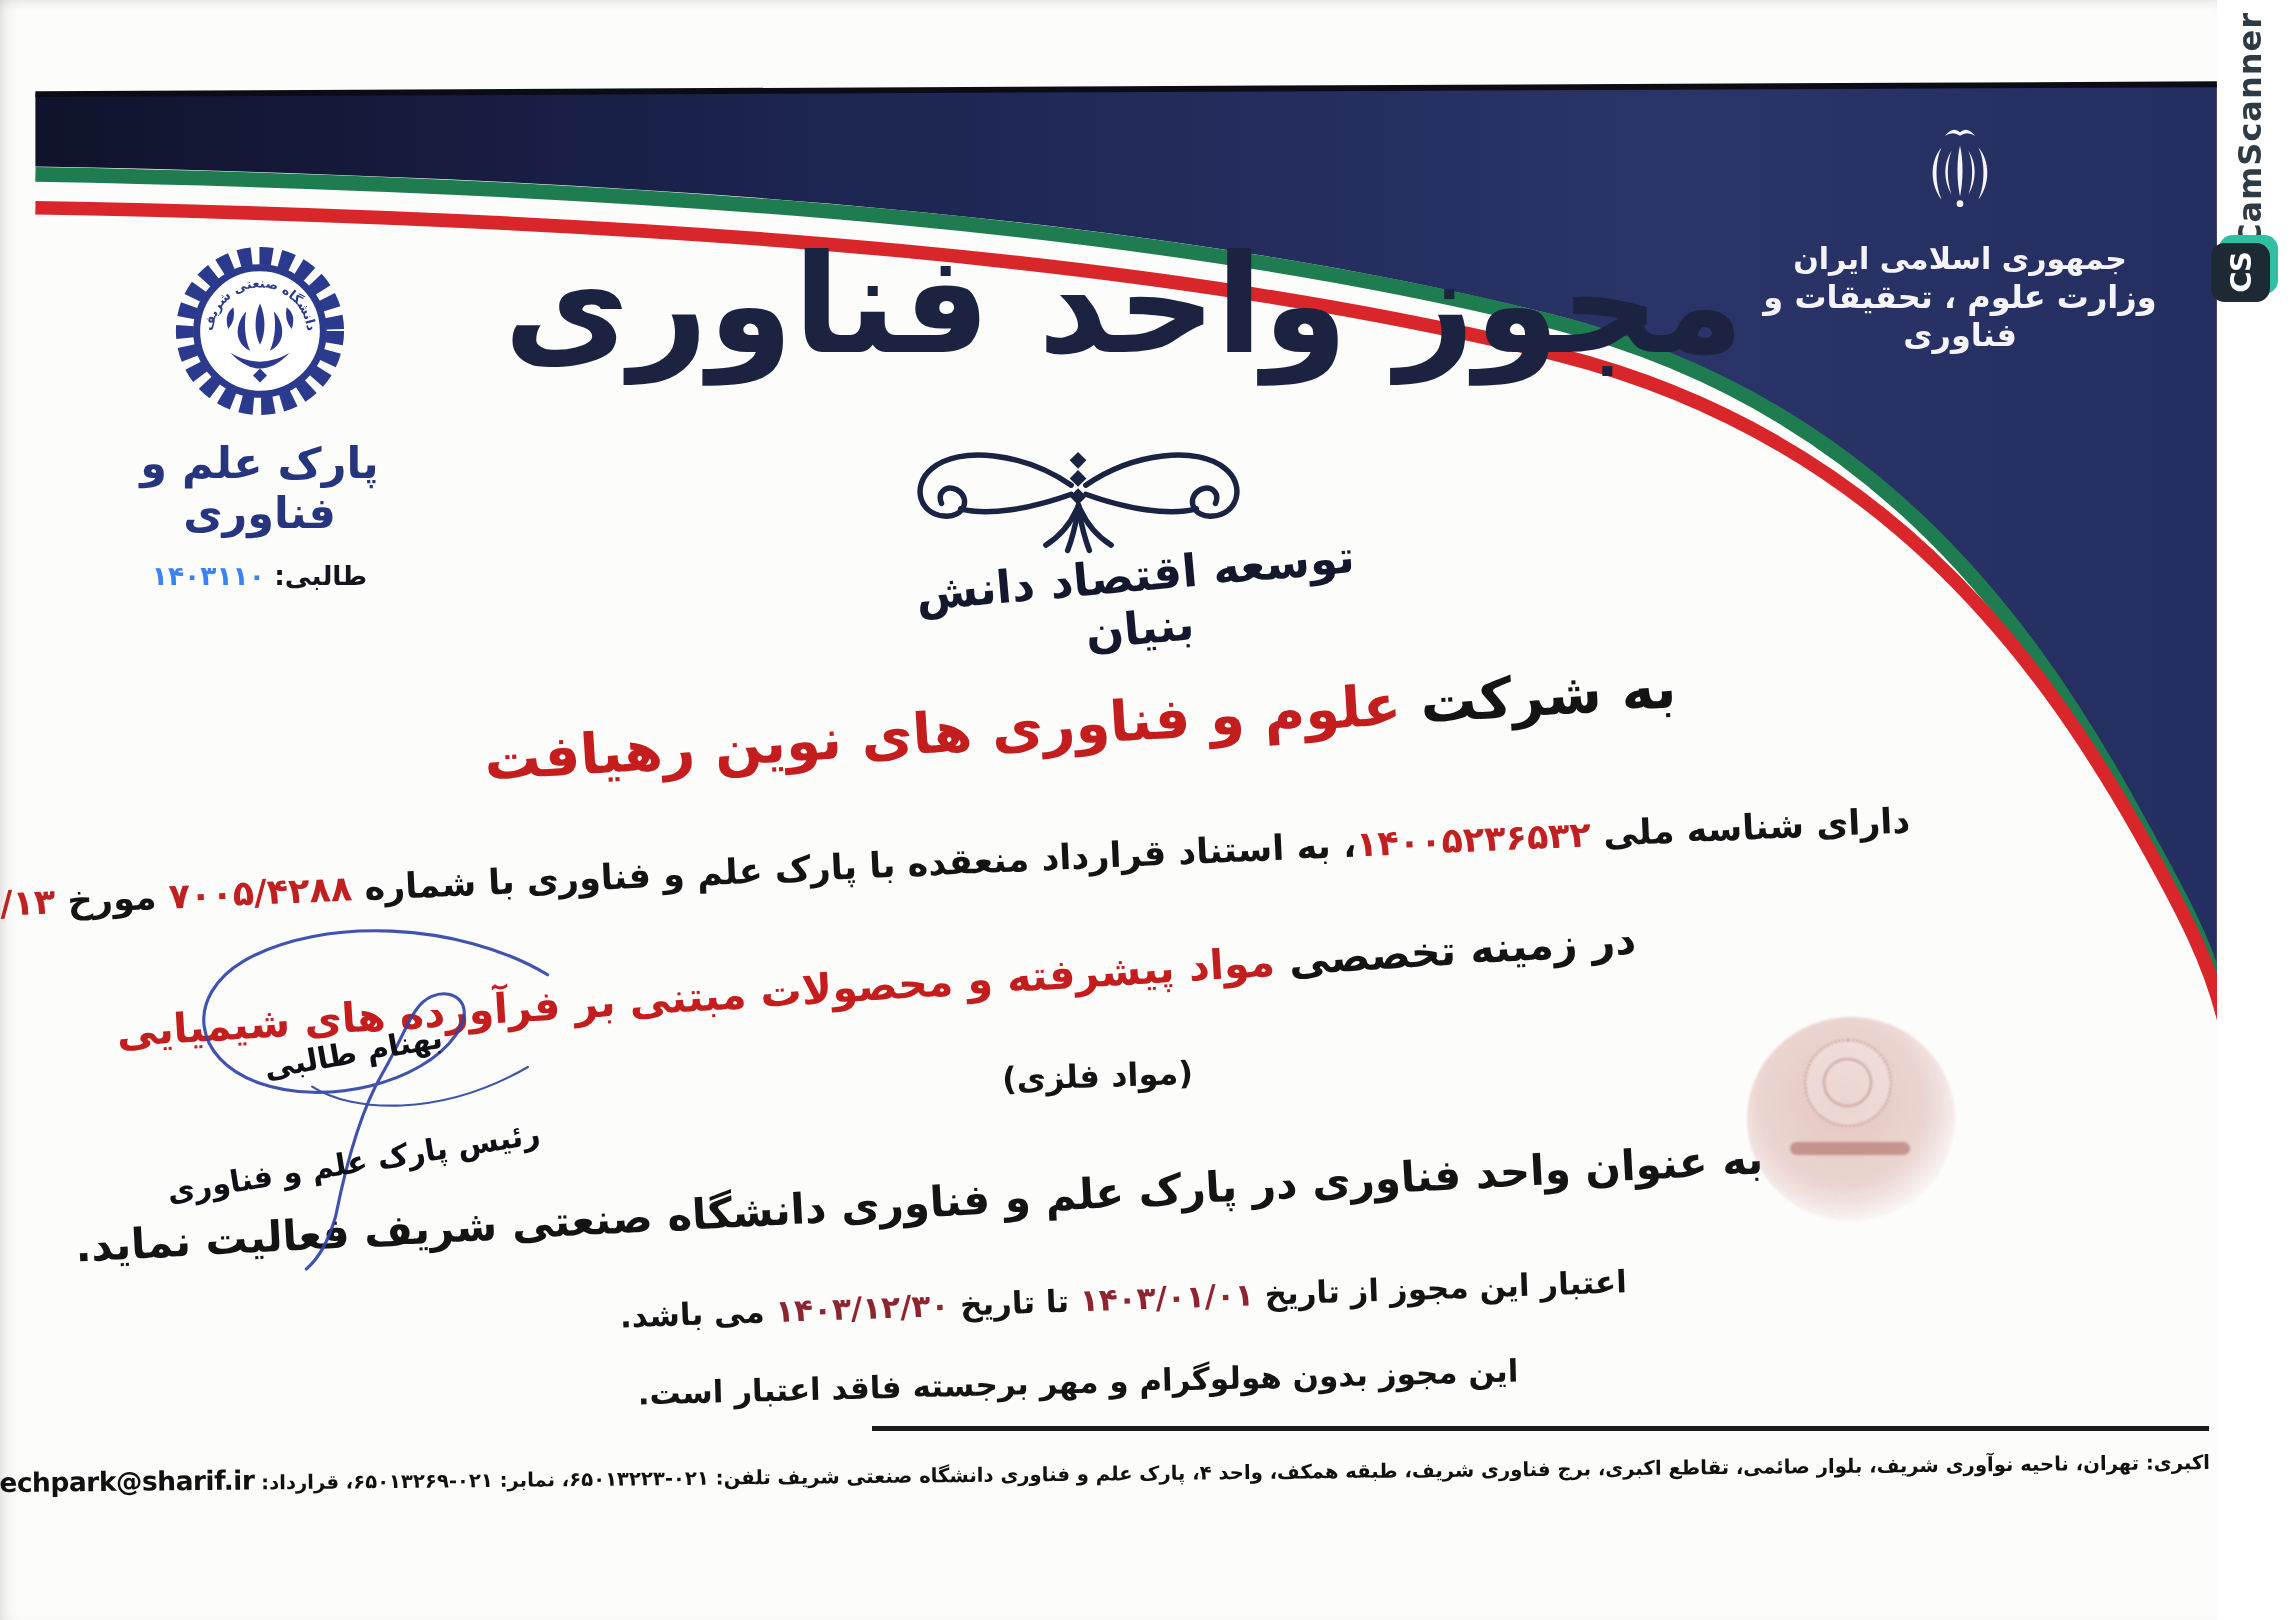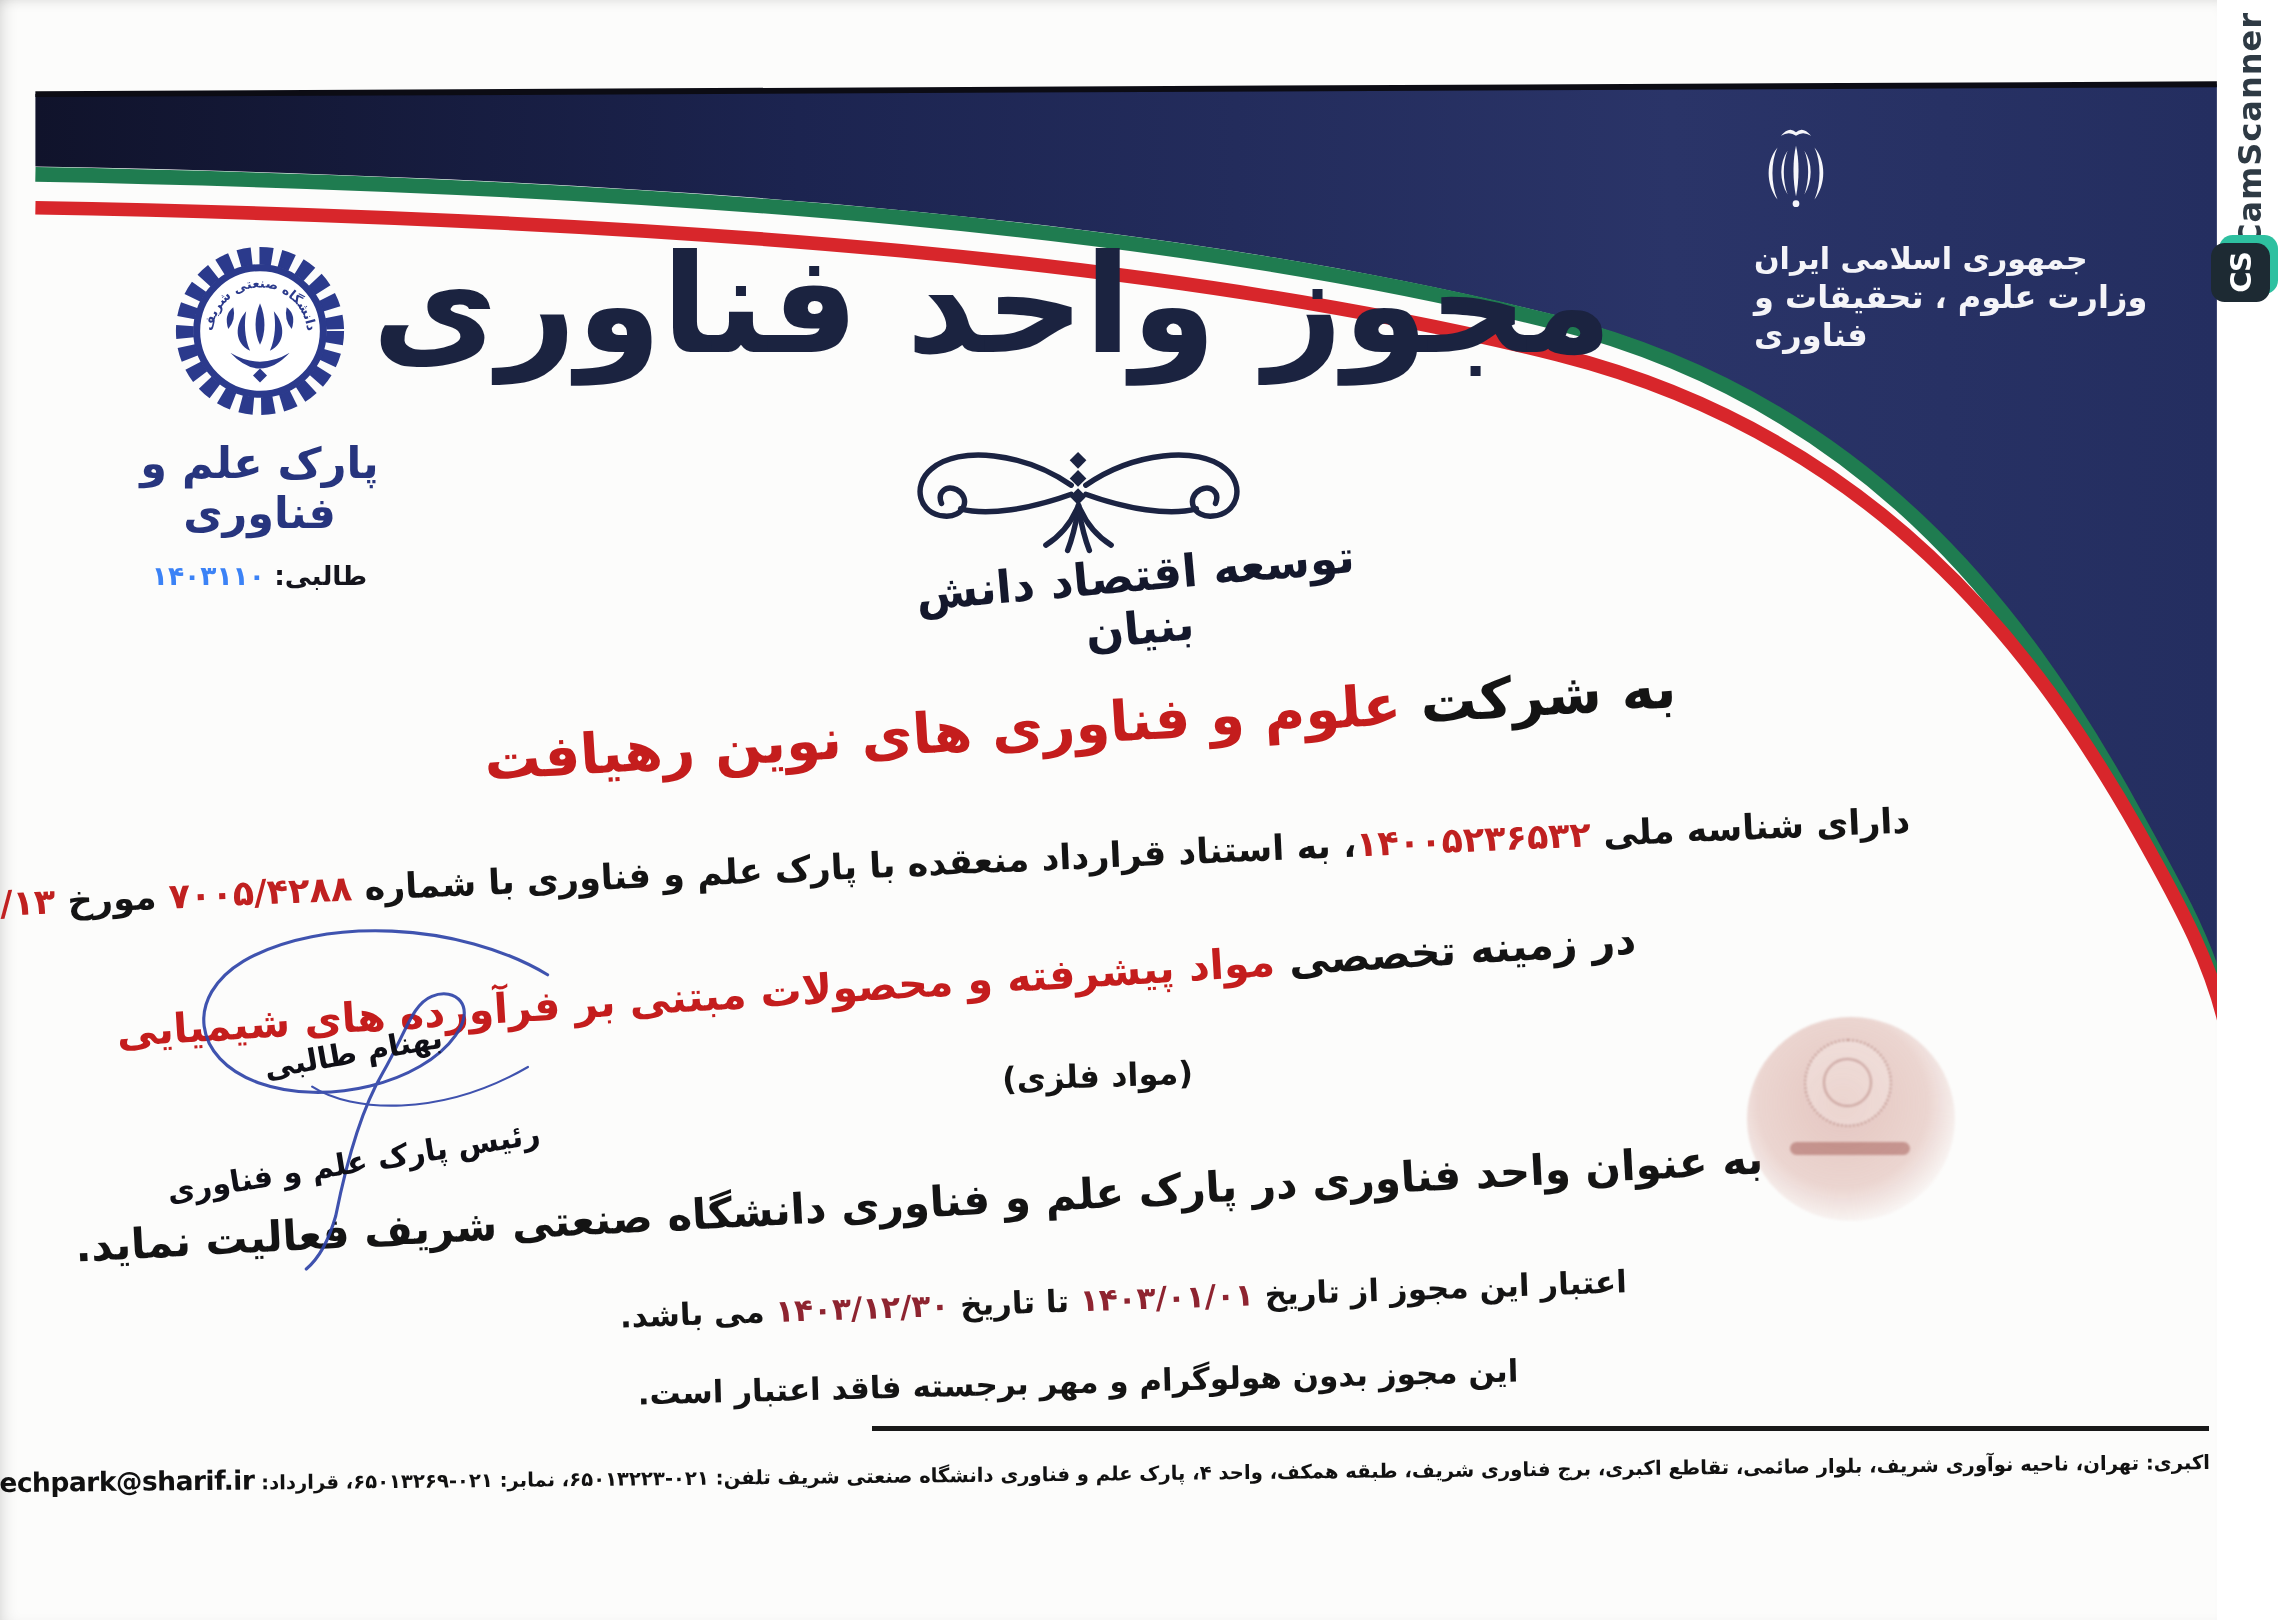--- a/index.html
+++ b/index.html
@@ -4,31 +4,31 @@
 <style>
   html,body{margin:0;padding:0;background:#ffffff;}
   #page{position:relative;width:2293px;height:1620px;overflow:hidden;background:#ffffff;
         font-family:"DejaVu Sans",sans-serif;}
   #scan{position:absolute;left:0;top:0;width:2217px;height:1620px;background:#fcfcfb;
         box-shadow:inset 11.8px 0 17.6px -11.8px rgba(0,0,0,.18), inset 0 9.8px 13.7px -9.8px rgba(0,0,0,.12);}
   .abs{position:absolute;}
   
   #swoosh{left:0;top:0;}
   
-  #ministry{left:1754px;top:125px;width:412px;text-align:left;color:#f4f4f8;}
+  #ministry{left:1754px;top:125px;width:412px;text-align:center;color:#f4f4f8;}
   #ministry .emblem{display:inline-block;}
   #ministry .m1{font-size:30px;font-weight:700;margin-top:9.8px;letter-spacing:0.5px;}
   #ministry .m2{font-size:32px;font-weight:600;margin-top:2px;}
   
   #sharif{left:98px;top:240px;width:323px;text-align:center;}
   #sharif .park{font-size:43px;font-weight:800;color:#27357e;margin-top:12px;}
   #sharif .serial{font-size:26.5px;font-weight:700;color:#15151d;margin-top:21.6px;}
   #sharif .serial .num{color:#3b82f6;}
   
-  #title{left:372px;top:223px;width:1372px;text-align:left;color:#1b2340;
+  #title{left:372px;top:223px;width:1372px;text-align:right;color:#1b2340;
          font-size:137px;font-weight:800;line-height:1.2;}
   #ornament{left:804px;top:429px;}
   #subtitle{left:863px;top:549px;width:549px;text-align:center;color:#14182c;
             font-size:45px;font-weight:700;transform:rotate(-5deg);}
   
   .line{direction:rtl;white-space:nowrap;color:#141414;}
   #company{left:588px;top:655px;width:1088px;text-align:right;font-size:56px;font-weight:700;
            transform:rotate(-3.5deg);transform-origin:right center;}
   #company .red{color:#c41d1d;}
   #line2{left:323px;top:835px;width:1588px;text-align:center;font-size:35px;font-weight:600;

